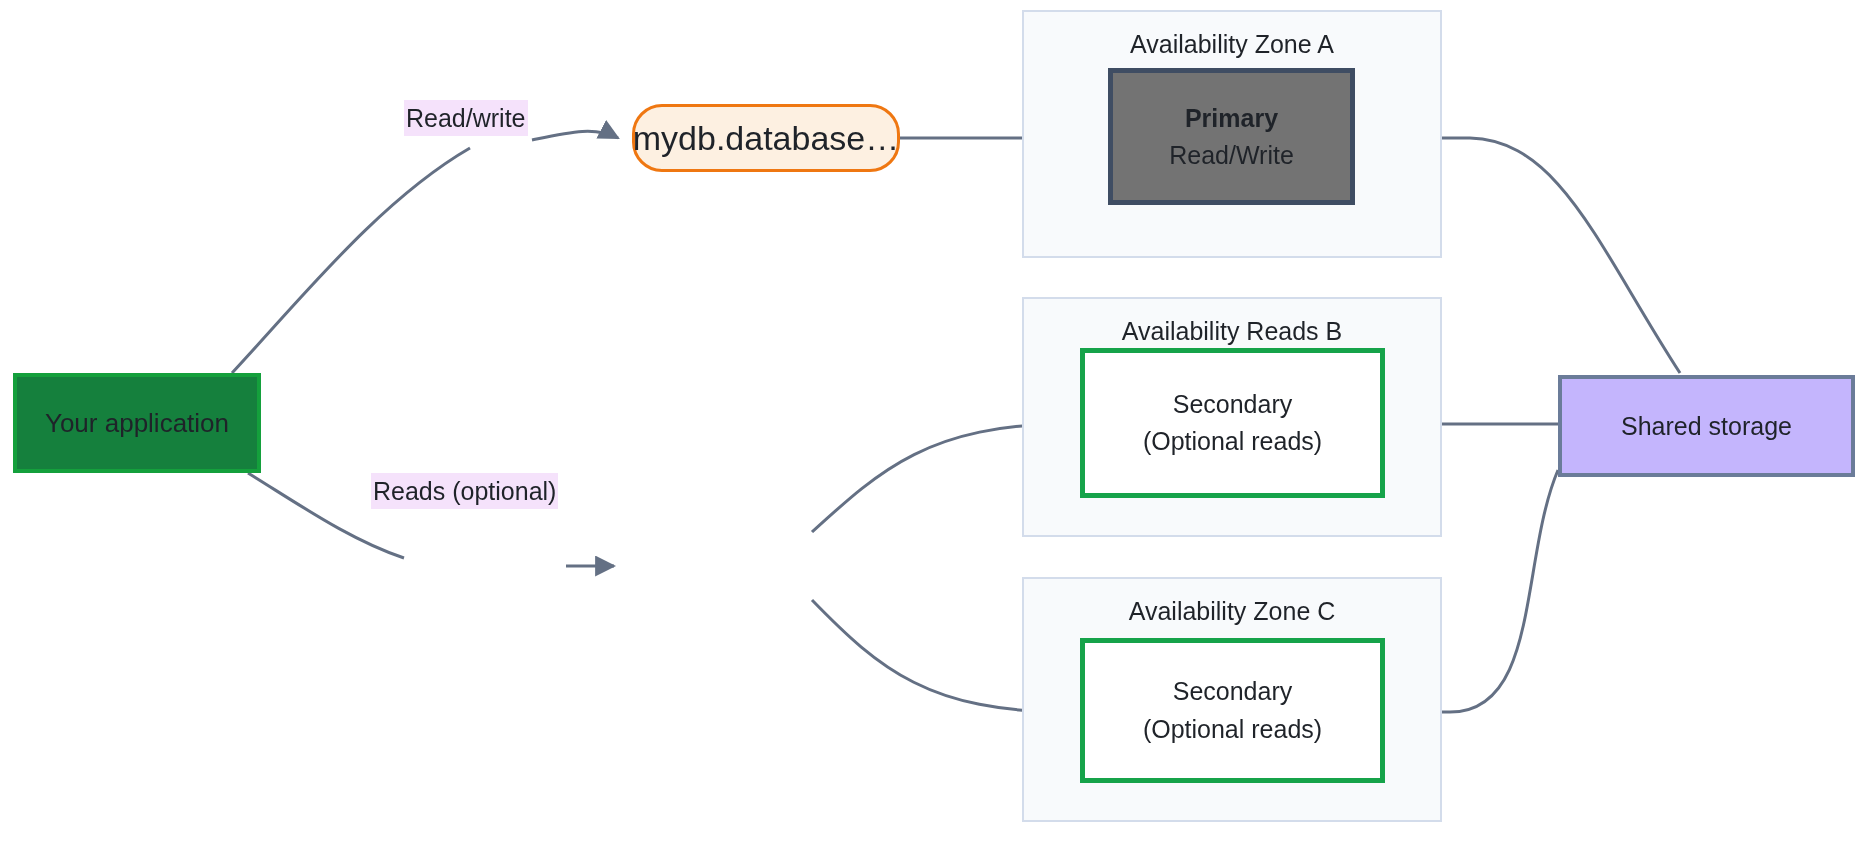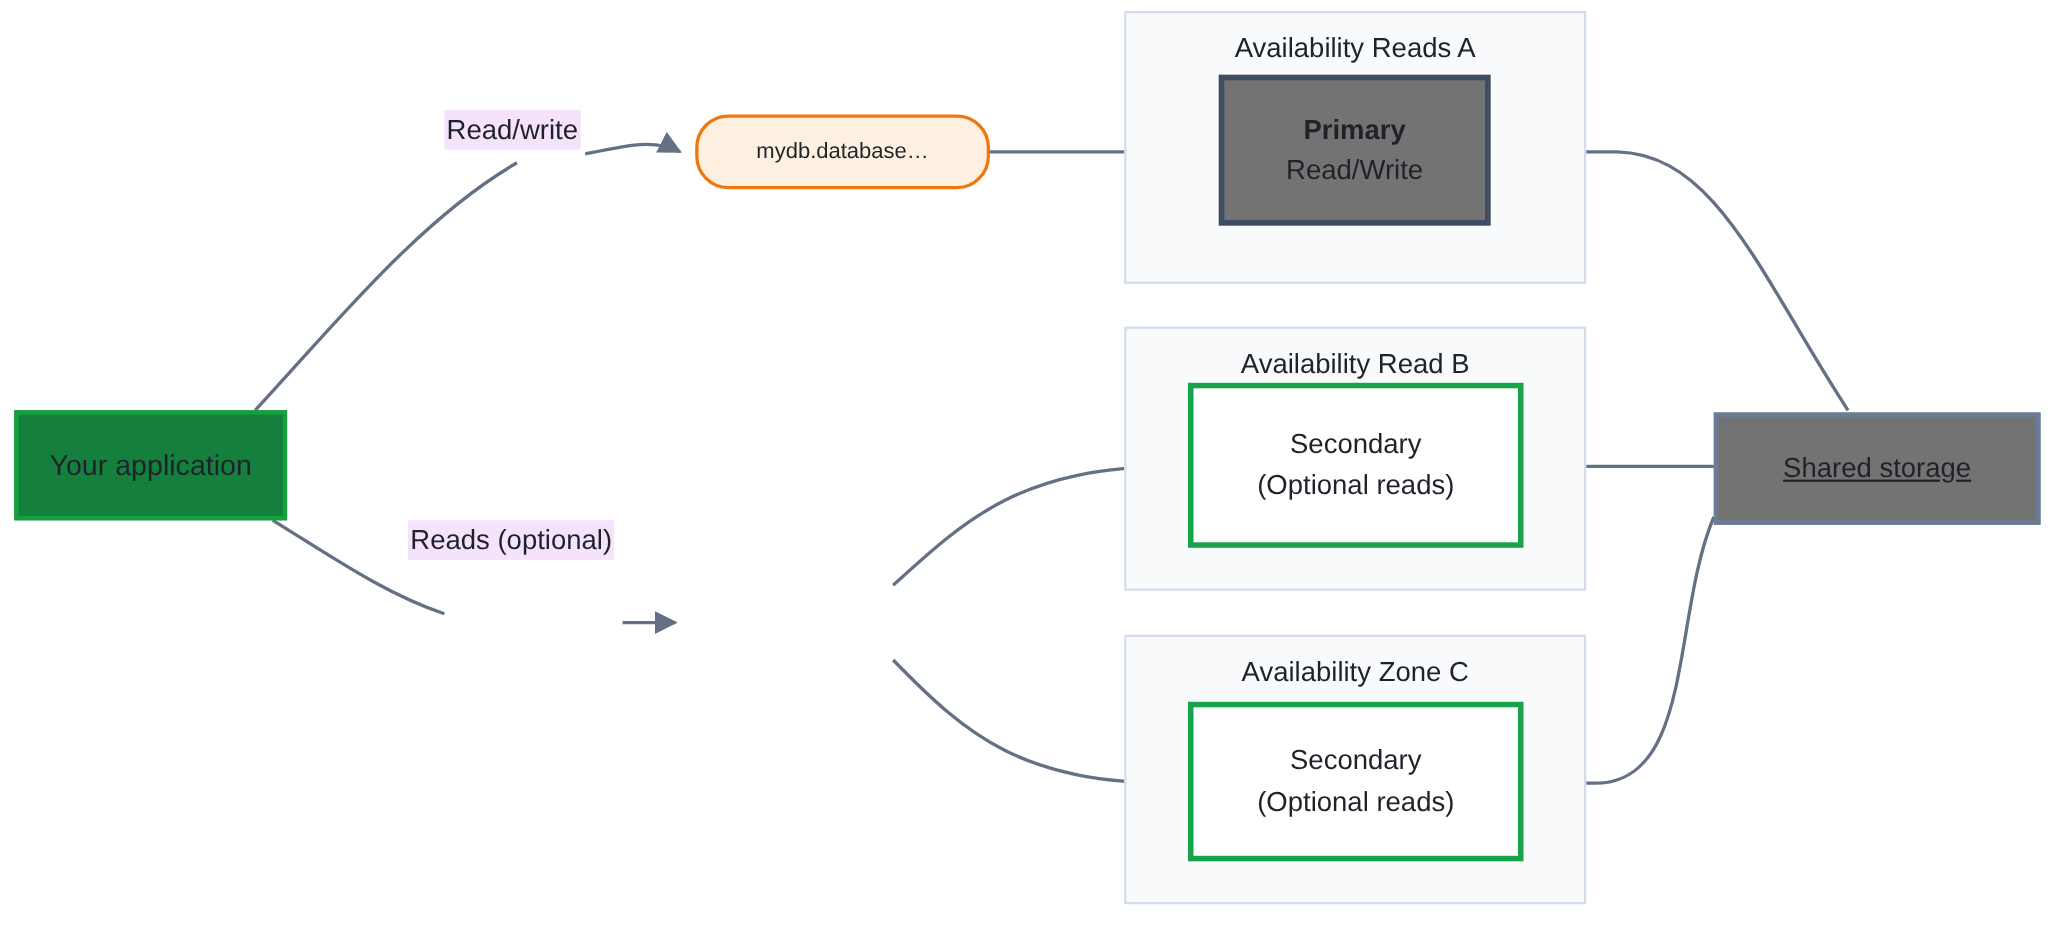--- a/index.html
+++ b/index.html
@@ -46,21 +46,21 @@
     height: 100px;
     border: 4px solid #14a03c;
     background: #15803d;
     font-size: 26px;
   }
 
   
   .pill {
     background: #fdf0e1;
     border: 3px solid #ef7711;
-    font-size: 20px;
+    font-size: 34px;
     color: #1f2329;
   }
   .pill-rw {
     left: 632px;
     top: 104px;
     width: 268px;
     height: 68px;
     border-radius: 30px;
   }
   .pill-ro {
@@ -119,23 +119,22 @@
   .sec-b { top: 348px; }
   .sec-c { top: 638px; height: 145px; }
 
   
   .storage-box {
     left: 1558px;
     top: 375px;
     width: 297px;
     height: 102px;
     border: 4px solid #6b7c99;
-    background: #737373;
-    font-size: 25px;
-    text-decoration: underline;
+    background: #c4b5fd;
+    font-size: 25px;
   }
 
   
   .edge-label {
     position: absolute;
     background: #f5e2fb;
     color: #1f2329;
     font-size: 25px;
     line-height: 1.2;
     padding: 3px 2px;
@@ -178,29 +177,29 @@
   <div class="node app-box">
     <span>Your application</span>
   </div>
 
   <div class="node pill pill-rw">
     <span>mydb.database…</span>
   </div>
 
 
   <div class="az az-a">
-    <div class="az-title">Availability Reads A</div>
+    <div class="az-title">Availability Zone A</div>
   </div>
   <div class="node primary-box">
     <span class="l1">Primary</span>
     <span class="l2">Read/Write</span>
   </div>
 
   <div class="az az-b">
-    <div class="az-title">Availability Read B</div>
+    <div class="az-title">Availability Reads B</div>
   </div>
   <div class="node secondary-box sec-b">
     <span class="l1">Secondary</span>
     <span class="l2">(Optional reads)</span>
   </div>
 
   <div class="az az-c">
     <div class="az-title">Availability Zone C</div>
   </div>
   <div class="node secondary-box sec-c">

